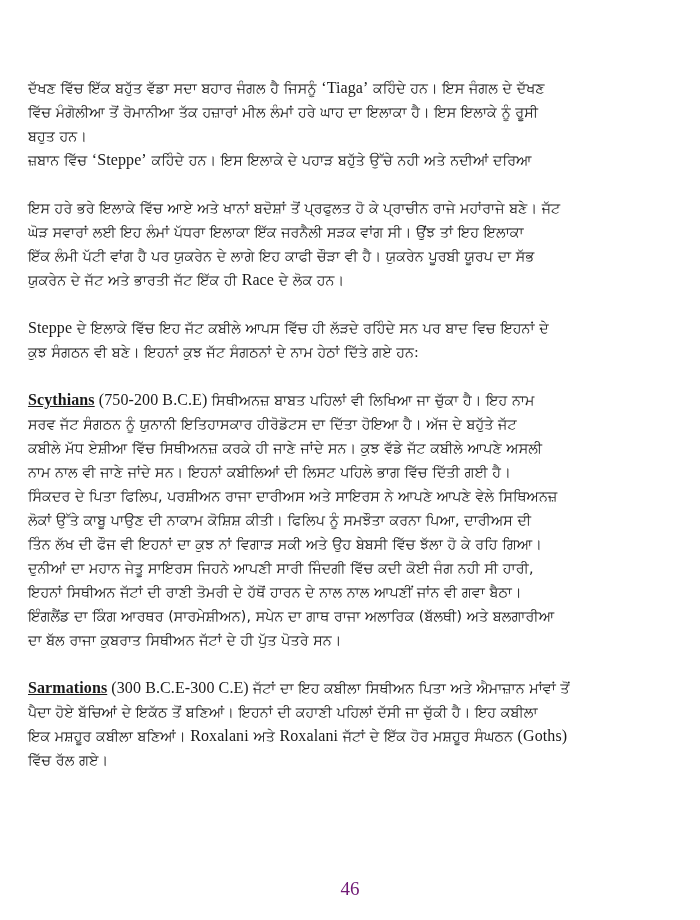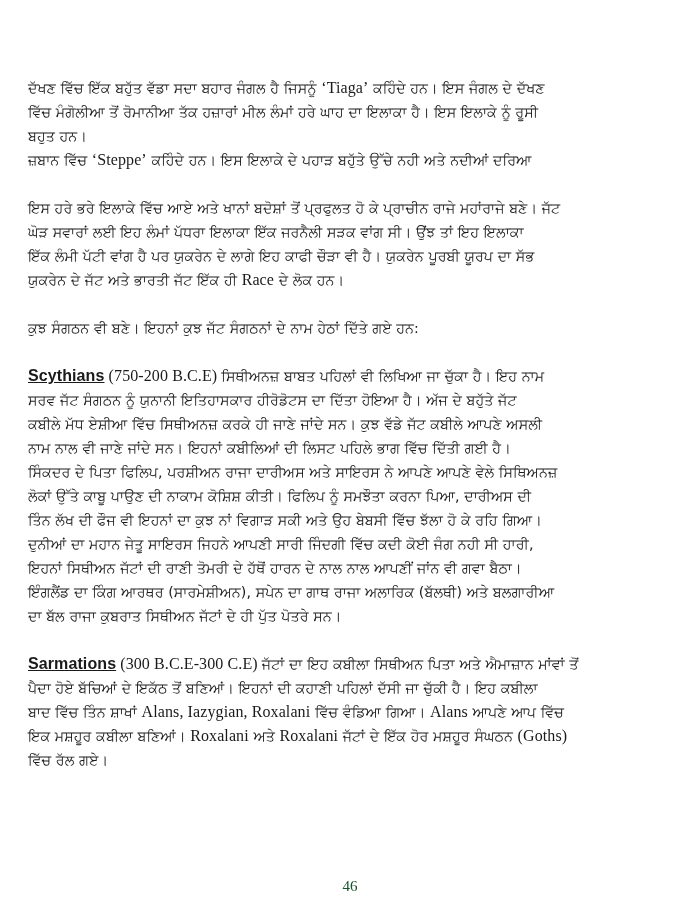--- a/index.html
+++ b/index.html
@@ -31,34 +31,34 @@
       font-size: 14.2px;
       line-height: 24px;
       height: 24px;
       letter-spacing: 0.1px;
     }
     .latin {
       font-family: "Liberation Serif", "DejaVu Serif", serif;
       font-size: 16px;
     }
     .heading {
-      font-family: Liberation Sans, sans-serif;
+      font-family: Liberation Serif, serif;
       font-weight: bold;
       text-decoration: underline;
       font-size: 16px;
     }
     .page-number {
       position: absolute;
       top: 878px;
       left: 0;
       width: 700px;
       text-align: center;
       font-family: "Liberation Serif", "DejaVu Serif", serif;
-      font-size: 15px;
-      color: #14532d;
+      font-size: 19px;
+      color: #701a75;
     }
   </style>
 </head>
 <body>
 
 <div class="page">
 
   <div class="para">
     <span class="line"><span>ਦੱਖਣ ਵਿੱਚ ਇੱਕ ਬਹੁੱਤ ਵੱਡਾ ਸਦਾ ਬਹਾਰ ਜੰਗਲ ਹੈ ਜਿਸਨੂੰ </span><span class="latin">‘Tiaga’</span><span> ਕਹਿੰਦੇ ਹਨ। ਇਸ ਜੰਗਲ ਦੇ ਦੱਖਣ</span></span>
     <span class="line"><span>ਵਿੱਚ ਮੰਗੋਲੀਆ ਤੋਂ ਰੋਮਾਨੀਆ ਤੱਕ ਹਜ਼ਾਰਾਂ ਮੀਲ ਲੰਮਾਂ ਹਰੇ ਘਾਹ ਦਾ ਇਲਾਕਾ ਹੈ। ਇਸ ਇਲਾਕੇ ਨੂੰ ਰੂਸੀ</span></span>
@@ -67,40 +67,40 @@
   </div>
 
   <div class="para">
     <span class="line"><span>ਇਸ ਹਰੇ ਭਰੇ ਇਲਾਕੇ ਵਿੱਚ ਆਏ ਅਤੇ ਖਾਨਾਂ ਬਦੋਸ਼ਾਂ ਤੋਂ ਪ੍ਰਫੁਲਤ ਹੋ ਕੇ ਪ੍ਰਾਚੀਨ ਰਾਜੇ ਮਹਾਂਰਾਜੇ ਬਣੇ। ਜੱਟ</span></span>
     <span class="line"><span>ਘੋੜ ਸਵਾਰਾਂ ਲਈ ਇਹ ਲੰਮਾਂ ਪੱਧਰਾ ਇਲਾਕਾ ਇੱਕ ਜਰਨੈਲੀ ਸੜਕ ਵਾਂਗ ਸੀ। ਉਂਝ ਤਾਂ ਇਹ ਇਲਾਕਾ</span></span>
     <span class="line"><span>ਇੱਕ ਲੰਮੀ ਪੱਟੀ ਵਾਂਗ ਹੈ ਪਰ ਯੁਕਰੇਨ ਦੇ ਲਾਗੇ ਇਹ ਕਾਫੀ ਚੌੜਾ ਵੀ ਹੈ। ਯੁਕਰੇਨ ਪੂਰਬੀ ਯੂਰਪ ਦਾ ਸੱਭ</span></span>
     <span class="line"><span>ਯੁਕਰੇਨ ਦੇ ਜੱਟ ਅਤੇ ਭਾਰਤੀ ਜੱਟ ਇੱਕ ਹੀ </span><span class="latin">Race</span><span> ਦੇ ਲੋਕ ਹਨ।</span></span>
   </div>
 
   <div class="para">
+    <span class="line"><span class="latin">Steppe</span><span> ਦੇ ਇਲਾਕੇ ਵਿੱਚ ਇਹ ਜੱਟ ਕਬੀਲੇ ਆਪਸ ਵਿੱਚ ਹੀ ਲੱੜਦੇ ਰਹਿੰਦੇ ਸਨ ਪਰ ਬਾਦ ਵਿਚ ਇਹਨਾਂ ਦੇ</span></span>
     <span class="line"><span>ਕੁਝ ਸੰਗਠਨ ਵੀ ਬਣੇ। ਇਹਨਾਂ ਕੁਝ ਜੱਟ ਸੰਗਠਨਾਂ ਦੇ ਨਾਮ ਹੇਠਾਂ ਦਿੱਤੇ ਗਏ ਹਨ:</span></span>
   </div>
 
   <div class="para">
     <span class="line"><span class="heading">Scythians</span><span class="latin"> (750-200 B.C.E) </span><span> ਸਿਥੀਅਨਜ਼ ਬਾਬਤ ਪਹਿਲਾਂ ਵੀ ਲਿਖਿਆ ਜਾ ਚੁੱਕਾ ਹੈ। ਇਹ ਨਾਮ</span></span>
     <span class="line">ਸਰਵ ਜੱਟ ਸੰਗਠਨ ਨੂੰ ਯੁਨਾਨੀ ਇਤਿਹਾਸਕਾਰ ਹੀਰੋਡੋਟਸ ਦਾ ਦਿੱਤਾ ਹੋਇਆ ਹੈ। ਅੱਜ ਦੇ ਬਹੁੱਤੇ ਜੱਟ</span>
     <span class="line">ਕਬੀਲੇ ਮੱਧ ਏਸ਼ੀਆ ਵਿੱਚ ਸਿਥੀਅਨਜ਼ ਕਰਕੇ ਹੀ ਜਾਣੇ ਜਾਂਦੇ ਸਨ। ਕੁਝ ਵੱਡੇ ਜੱਟ ਕਬੀਲੇ ਆਪਣੇ ਅਸਲੀ</span>
     <span class="line">ਨਾਮ ਨਾਲ ਵੀ ਜਾਣੇ ਜਾਂਦੇ ਸਨ। ਇਹਨਾਂ ਕਬੀਲਿਆਂ ਦੀ ਲਿਸਟ ਪਹਿਲੇ ਭਾਗ ਵਿੱਚ ਦਿੱਤੀ ਗਈ ਹੈ।</span>
     <span class="line">ਸਿੰਕਦਰ ਦੇ ਪਿਤਾ ਫਿਲਿਪ, ਪਰਸ਼ੀਅਨ ਰਾਜਾ ਦਾਰੀਅਸ ਅਤੇ ਸਾਇਰਸ ਨੇ ਆਪਣੇ ਆਪਣੇ ਵੇਲੇ ਸਿਥਿਅਨਜ਼</span>
     <span class="line">ਲੋਕਾਂ ਉੱਤੇ ਕਾਬੂ ਪਾਉਣ ਦੀ ਨਾਕਾਮ ਕੋਸ਼ਿਸ਼ ਕੀਤੀ। ਫਿਲਿਪ ਨੂੰ ਸਮਝੌਤਾ ਕਰਨਾ ਪਿਆ, ਦਾਰੀਅਸ ਦੀ</span>
     <span class="line">ਤਿੰਨ ਲੱਖ ਦੀ ਫੌਜ ਵੀ ਇਹਨਾਂ ਦਾ ਕੁਝ ਨਾਂ ਵਿਗਾੜ ਸਕੀ ਅਤੇ ਉਹ ਬੇਬਸੀ ਵਿੱਚ ਝੱਲਾ ਹੋ ਕੇ ਰਹਿ ਗਿਆ।</span>
     <span class="line">ਦੁਨੀਆਂ ਦਾ ਮਹਾਨ ਜੇਤੂ ਸਾਇਰਸ ਜਿਹਨੇ ਆਪਣੀ ਸਾਰੀ ਜਿੰਦਗੀ ਵਿੱਚ ਕਦੀ ਕੋਈ ਜੰਗ ਨਹੀ ਸੀ ਹਾਰੀ,</span>
     <span class="line">ਇਹਨਾਂ ਸਿਥੀਅਨ ਜੱਟਾਂ ਦੀ ਰਾਣੀ ਤੋਮਰੀ ਦੇ ਹੱਥੋਂ ਹਾਰਨ ਦੇ ਨਾਲ ਨਾਲ ਆਪਣੀਂ ਜਾਂਨ ਵੀ ਗਵਾ ਬੈਠਾ।</span>
     <span class="line">ਇੰਗਲੈਂਡ ਦਾ ਕਿੰਗ ਆਰਥਰ (ਸਾਰਮੇਸ਼ੀਅਨ), ਸਪੇਨ ਦਾ ਗਾਥ ਰਾਜਾ ਅਲਾਰਿਕ (ਬੱਲਥੀ) ਅਤੇ ਬਲਗਾਰੀਆ</span>
     <span class="line">ਦਾ ਬੱਲ ਰਾਜਾ ਕੁਬਰਾਤ ਸਿਥੀਅਨ ਜੱਟਾਂ ਦੇ ਹੀ ਪੁੱਤ ਪੋਤਰੇ ਸਨ।</span>
   </div>
 
   <div class="para">
     <span class="line"><span class="heading">Sarmations</span><span class="latin"> (300 B.C.E-300 C.E) </span><span> ਜੱਟਾਂ ਦਾ ਇਹ ਕਬੀਲਾ ਸਿਥੀਅਨ ਪਿਤਾ ਅਤੇ ਐਮਾਜ਼ਾਨ ਮਾਂਵਾਂ ਤੋਂ</span></span>
     <span class="line">ਪੈਦਾ ਹੋਏ ਬੱਚਿਆਂ ਦੇ ਇਕੱਠ ਤੋਂ ਬਣਿਆਂ। ਇਹਨਾਂ ਦੀ ਕਹਾਣੀ ਪਹਿਲਾਂ ਦੱਸੀ ਜਾ ਚੁੱਕੀ ਹੈ। ਇਹ ਕਬੀਲਾ</span>
-    <span class="line"><span>ਬਾਦ ਵਿੱਚ ਤਿੰਨ ਸ਼ਾਖਾਂ </span><span class="latin">Alans, Iazygian, Roxalani</span><span> ਵਿੱਚ ਵੰਡਿਆ ਗਿਆ। </span><span class="latin">Alans</span><span> ਆਪਣੇ ਆਪ ਵਿੱਚ</span></span>
     <span class="line"><span>ਇਕ ਮਸ਼ਹੂਰ ਕਬੀਲਾ ਬਣਿਆਂ। </span><span class="latin">Roxalani</span><span> ਅਤੇ </span><span class="latin">Roxalani</span><span> ਜੱਟਾਂ ਦੇ ਇੱਕ ਹੋਰ ਮਸ਼ਹੂਰ ਸੰਘਠਨ </span><span class="latin">(Goths)</span></span>
     <span class="line">ਵਿੱਚ ਰੱਲ ਗਏ।</span>
   </div>
 
 </div>
 
 <div class="page-number">46</div>
 
 </body></html>

